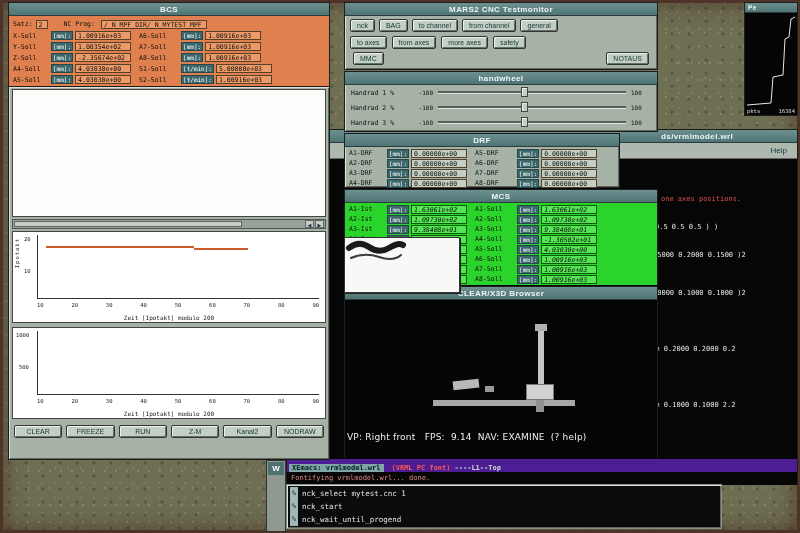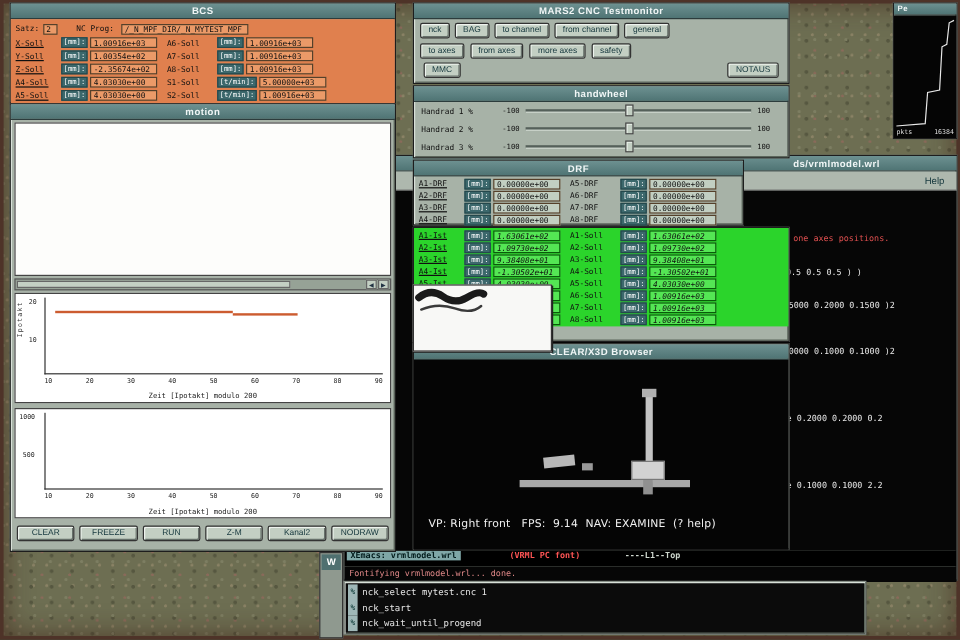--- a/index.html
+++ b/index.html
@@ -18,21 +18,21 @@
          box-shadow: inset 1px 1px 0 #d8e0d8, inset -1px -1px 0 #5c665c; }
   .tb { height:13px; background:linear-gradient(#6d9191,#4f7474); color:#f0f6f6;
         font:bold 8px/13px "Liberation Sans",sans-serif; text-align:center; letter-spacing:.4px;
         border-bottom:1px solid #2c3c3c; overflow:hidden; white-space:nowrap; }
   .row { display:flex; align-items:center; white-space:nowrap; }
   .lbl { font:6.5px "DejaVu Sans Mono",monospace; color:#101010; }
   .unit { font:6px "DejaVu Sans Mono",monospace; color:#fff; background:#3c686c;
           border:1px solid #24484c; padding:0 1px; margin:0 2px; }
   .val { font:6.5px "DejaVu Sans Mono",monospace; color:#101010; border:1px solid #55402a;
          padding:0 2px; height:9px; line-height:8px; }
-  .fl1 { width:36px;text-decoration:underline; } .fl2 { width:40px; margin-left:8px; } .fv { width:56px; }
+  .fl1 { width:36px; } .fl2 { width:40px; margin-left:8px; } .fv { width:56px; }
   .bcsb { background:#e0804e; padding:2px 0 0 4px; height:70px; }
   .bcsb .val { background:#eb9a68; }
   .grayb { background:#a7b2a7; }
   .grayb .val, .hwb .val { background:#c2cfc2; }
   .mcsb { background:#2bd42b; padding:1px 0 0 4px; }
   .mcsb .val { background:#54e654; border-color:#0a5a0a;font-style:italic; }
   .btn { background:#c3cfc3; border:1px solid #333; box-shadow:inset 1px 1px 0 #eef3ee, inset -1px -1px 0 #66706a;
          font:7px "Liberation Sans",sans-serif; color:#14363c; padding:2px 6px; border-radius:2px; text-align:center; }
   .canvas { position:absolute; background:#fdfdfb; border:1px solid #444; }
   .hscroll { position:absolute; background:#96a296; border:1px solid #555; }
@@ -49,33 +49,33 @@
             font:5.5px "DejaVu Sans Mono",monospace; color:#222; }
   .pxlab { position:absolute; bottom:1px; left:0; width:100%; text-align:center;
            font:6px "DejaVu Sans Mono",monospace; color:#222; }
   .menubar { height:16px; background:#aeb8ae; border-bottom:1px solid #666; display:flex;
              justify-content:flex-end; align-items:center; font-size:8px; color:#14363c; padding:0 10px; }
   .etext { position:relative; height:300px; background:#060606; overflow:hidden; }
   .eline { position:absolute; font:7px "DejaVu Sans Mono",monospace; color:#e8e8e8; white-space:pre; }
   .el0 { top:36px; left:374px; color:#e05050; }
   .el1 { top:64px; left:368px; } .el2 { top:92px; left:366px; }
   .el3 { top:130px; left:366px; } .el4 { top:186px; left:360px; } .el5 { top:242px; left:360px; }
-  .modeline { height:13px; background:#000000; display:flex; align-items:flex-start;
-              font:bold 7px "DejaVu Sans Mono",monospace; padding-left:2px;gap:33px; }
+  .modeline { height:13px; background:#4c1d95; display:flex; align-items:flex-end;
+              font:bold 7px "DejaVu Sans Mono",monospace; padding-left:2px; }
   .ml-name { background:#7fa7a7; color:#001a1a; padding:0 3px; }
   .ml-font { color:#ff5555; margin:0 4px 0 8px; }
   .ml-tail { color:#cfd8cf; }
   .minibuf { height:13px; background:#060606; color:#e08888; font:7px "DejaVu Sans Mono",monospace;
              line-height:13px; padding-left:4px; }
   .term { background:#0b0b0b; border:1px solid #889088; padding:2px 0; }
   .tline { font:7.5px "DejaVu Sans Mono",monospace; color:#e4e4e4; line-height:13px; }
   .tprompt { background:#9fb7b7; color:#03312e; font-size:6.5px; padding:0 2px; margin:0 4px 0 3px; }
   .vbody { position:relative; background:#050505; height:158px; overflow:hidden; }
   .mpart { position:absolute; }
-  .vstatus { position:absolute; bottom:16px; left:12px; color:#f0f0f0; font:9px "DejaVu Sans",sans-serif;
+  .vstatus { position:absolute; bottom:16px; left:2px; color:#f0f0f0; font:9px "DejaVu Sans",sans-serif;
              white-space:pre; letter-spacing:.2px;text-align:center; }
   .hwrow { height:15px; display:flex; align-items:center; padding:0 6px; }
   .hwlbl { font:6.5px "DejaVu Sans Mono",monospace; color:#101010; width:62px; }
   .hwmm { font:6px "DejaVu Sans Mono",monospace; color:#101010; width:20px; text-align:right; }
   .hwtrack { flex:1; height:3px; background:#55605a; border-bottom:1px solid #dfe8df; margin:0 5px; position:relative; }
   .hwthumb { position:absolute; left:44%; top:-4px; width:7px; height:10px; background:#c3cfc3;
              border:1px solid #444; box-shadow:inset 1px 1px 0 #eef3ee; }
   .popup { position:absolute; background:#f8f8f6; border:1px solid #333; box-shadow:1px 1px 0 #222; }
   .panel { position:absolute; background:#b2b8ac; border:2px outset #d8dcd0; display:flex; align-items:center; padding:0 6px; }
   .picon { position:relative; margin:0 4px; }
@@ -188,21 +188,20 @@
           <span class="unit">[mm]:</span>
           <span class="val fv">4.03030e+00</span>
         <span class="lbl fl2">S2-Soll</span>
           <span class="unit">[t/min]:</span>
           <span class="val fv">1.00916e+03</span>
       </div>
     </div>
   </div>
 
   <div class="win" style="left:8px;top:86px;width:322px;height:374px;z-index:2">
-    <div class="tb"><span>motion</span></div>
     <div style="position:relative;height:360px">
       <div class="canvas" style="left:3px;top:2px;width:314px;height:128px"></div>
       <div class="hscroll" style="left:3px;top:132px;width:314px;height:10px">
         <div class="hthumb" style="left:1px;width:228px"></div>
         <div class="harrow" style="right:11px">◀</div>
         <div class="harrow" style="right:1px">▶</div>
       </div>
 
       <div class="plot" style="left:3px;top:144px;width:314px;height:92px">
         <div class="pylab">Ipotakt</div>
@@ -336,20 +335,21 @@
           <span class="unit">[mm]:</span>
           <span class="val fv">0.00000e+00</span>
         <span class="lbl fl2">A8-DRF</span>
           <span class="unit">[mm]:</span>
           <span class="val fv">0.00000e+00</span>
       </div>
     </div>
   </div>
 
   <div class="win" style="left:344px;top:189px;width:314px;height:96px;z-index:2">
+    <div class="tb"><span>MCS</span></div>
     <div class="mcsb" style="height:82px">
       <div class="row" style="height:10px">
         <span class="lbl fl1">A1-Ist</span>
           <span class="unit">[mm]:</span>
           <span class="val fv">1.63061e+02</span>
         <span class="lbl fl2">A1-Soll</span>
           <span class="unit">[mm]:</span>
           <span class="val fv">1.63061e+02</span>
       </div>
       <div class="row" style="height:10px">

